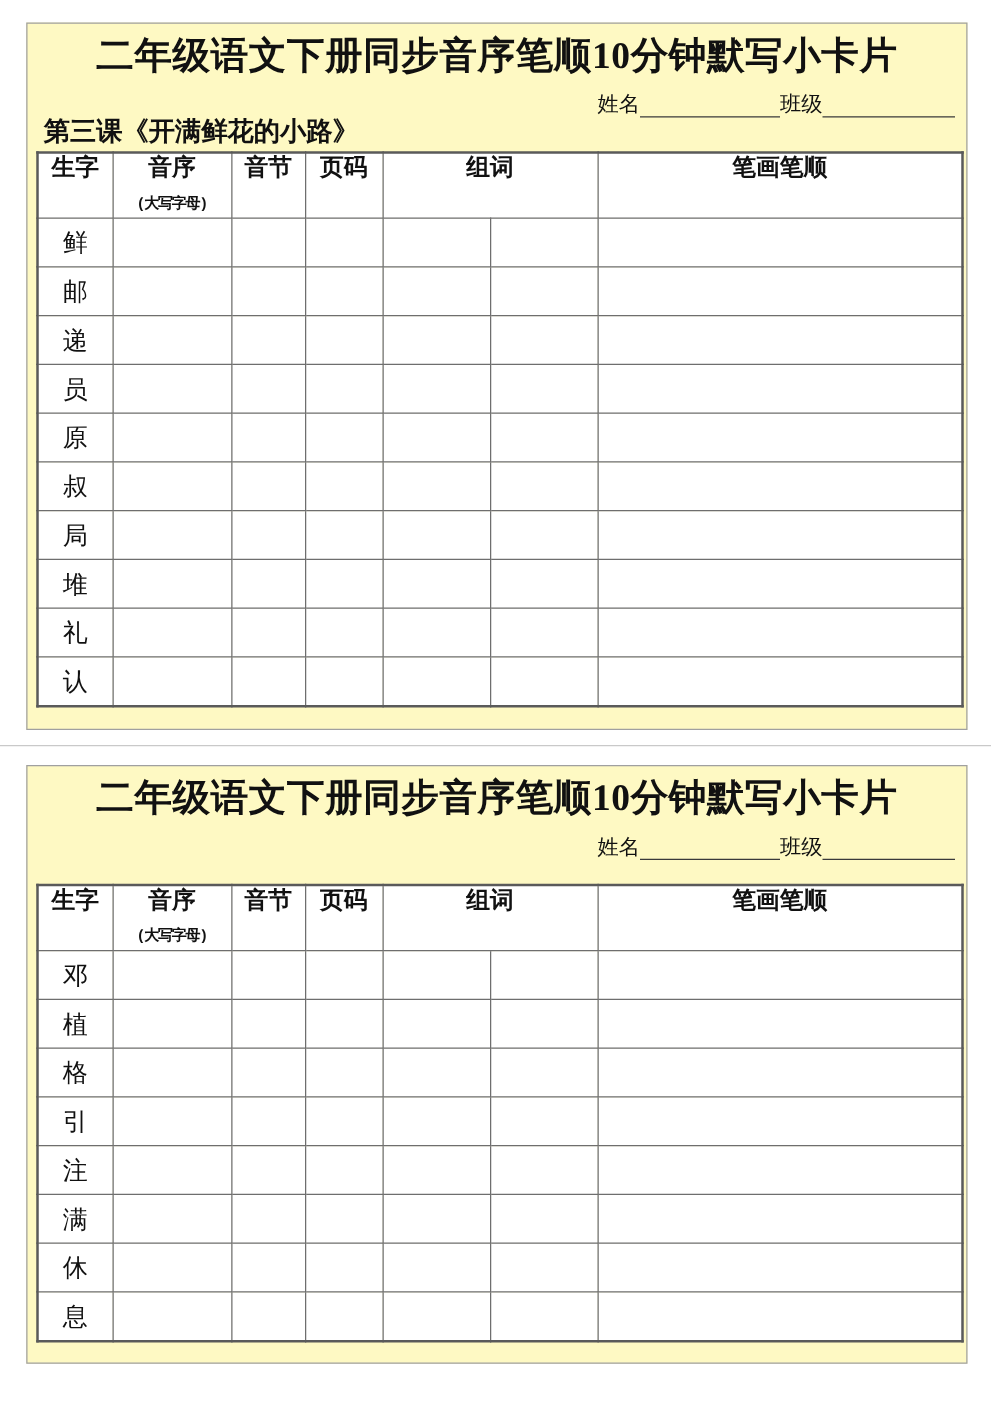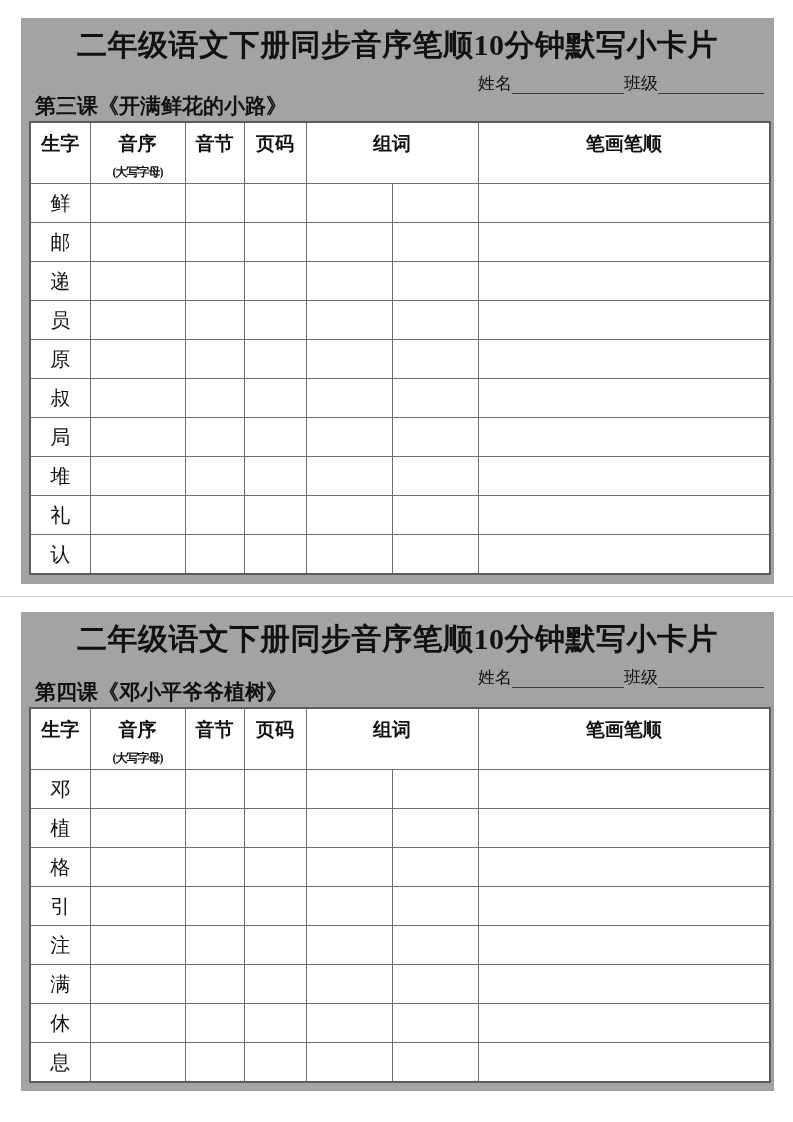--- a/index.html
+++ b/index.html
@@ -14,21 +14,21 @@
     font-family: "Liberation Serif", "DejaVu Serif", serif;
     color: #111111;
     overflow: hidden;
   }
   .card {
     position: absolute;
     left: 21px;
     width: 753px;
     box-sizing: border-box;
     border: 1px solid #a0a0a0;
-    background: #a3a3a3;
+    background: #fef9c3;
   }
   #card-1 { top: 18px;  height: 566px; }
   #card-2 { top: 612px; height: 479px; }
 
   .card-title {
     margin: 6px 4px 0 4px;
     text-align: center;
     font-size: 30px;
     line-height: 40px;
     font-weight: 600;
@@ -78,23 +78,22 @@
     table-layout: fixed;
     border: 2px solid #5a5a5a;
   }
   table.vocab th, table.vocab td {
     border: 1px solid #6e6e6e;
     padding: 0;
     background: #ffffff;
   }
   table.vocab th {
     height: 51px;
-    padding-top: 9px;
     vertical-align: top;
-    font-family: Liberation Serif, serif;
+    font-family: Liberation Mono, monospace;
     font-weight: bold;
     font-size: 19px;
     line-height: 24px;
   }
   .hdr-sub {
     font-size: 12px;
     line-height: 18px;
     letter-spacing: -1px;
     margin-top: 7px;
   }
@@ -239,21 +238,20 @@
       </tbody>
   </table>
 </section>
 
 <div class="page-separator"></div>
 
 <section class="card" id="card-2">
   <h1 class="card-title">二年级语文下册同步音序笔顺10分钟默写小卡片</h1>
   <div class="subhead">
     <div class="nameclass"><span>姓名</span><span class="blank-line blank-name"></span><span>班级</span><span class="blank-line blank-class"></span></div>
-    <div class="lesson">第四课《邓小平爷爷植树》</div>
   </div>
   <table class="vocab">
     <colgroup>
       <col style="width:60px">
         <col style="width:95px">
         <col style="width:59px">
       <col style="width:62px">
         <col style="width:86px">
         <col style="width:86px">
         <col style="width:292px">

